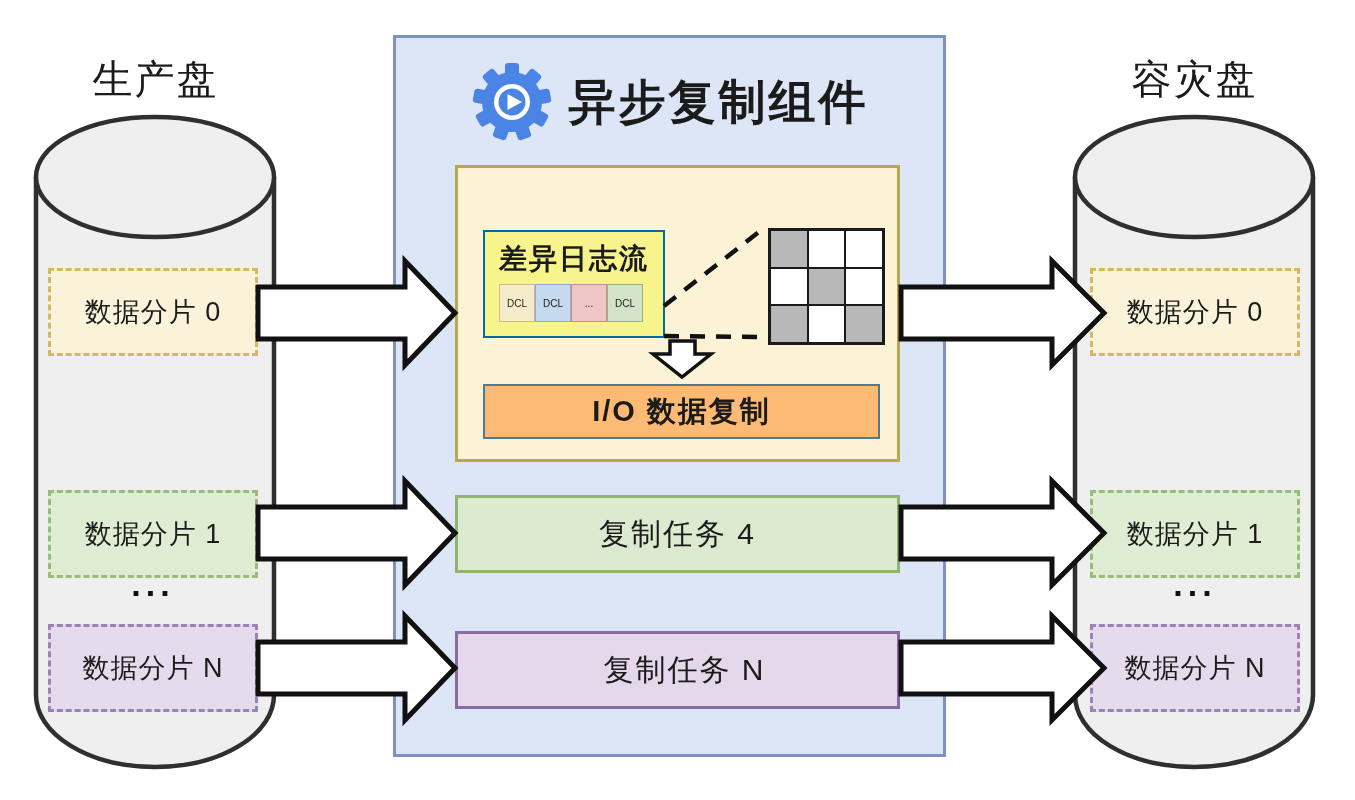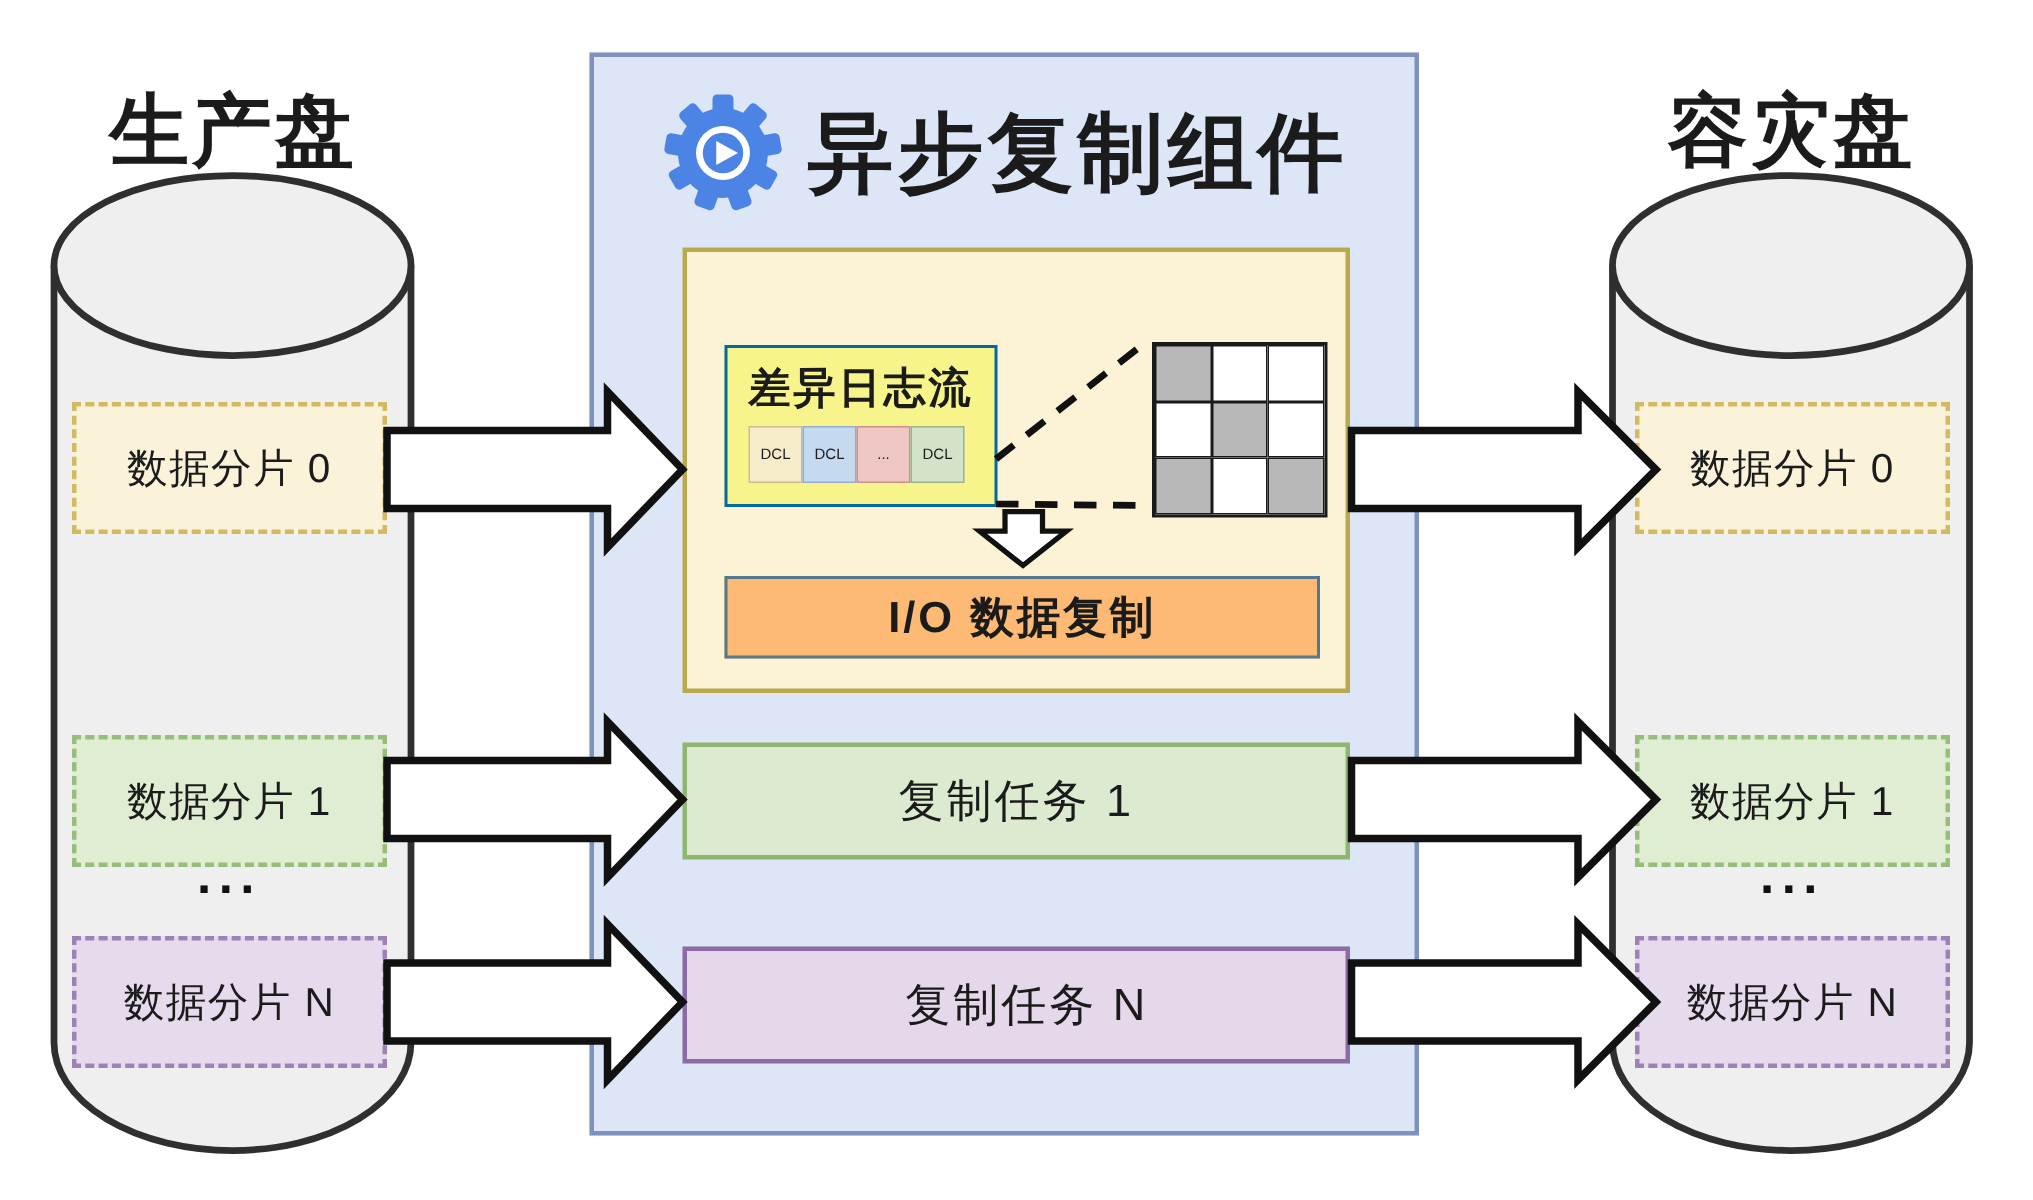--- a/index.html
+++ b/index.html
@@ -4,31 +4,31 @@
 <style>
   html,body{margin:0;padding:0;background:#ffffff;}
   .stage{
     position:relative;width:1355px;height:800px;overflow:hidden;
     font-family:"Liberation Sans","DejaVu Sans",sans-serif;color:#1b1b1b;
     background:#ffffff;
   }
   .abs{position:absolute;}
   .disk-title{
     position:absolute;width:245px;text-align:center;
-    font-size:53px;font-weight:700;letter-spacing:2px;
+    font-size:40px;font-weight:400;letter-spacing:2px;
   }
   .panel{
     position:absolute;left:393px;top:35px;width:553px;height:722px;
     background:#dce6f6;border:3px solid #7d92bf;box-sizing:border-box;
   }
   .panel-header{
     position:absolute;left:393px;top:58px;width:553px;height:88px;
     display:flex;align-items:center;justify-content:center;gap:16px;
   }
-  .panel-title{font-size:57px;font-weight:700;letter-spacing:3px;}
+  .panel-title{font-size:47px;font-weight:700;letter-spacing:3px;}
   .task0{
     position:absolute;left:455px;top:165px;width:445px;height:297px;
     background:#fcf3d6;border:3px solid #b9a84e;box-sizing:border-box;
   }
   .task0-label{
     position:absolute;left:0;top:10px;width:100%;text-align:center;
     font-size:29px;font-weight:500;letter-spacing:2px;
   }
   .logbox{
     position:absolute;left:25px;top:62px;width:182px;height:108px;
@@ -157,21 +157,21 @@
         <div class="cell"></div>
         <div class="cell filled"></div>
       </div>
 
     <div class="iobar">
       <span>I/O 数据复制</span>
     </div>
   </div>
 
   <div class="taskbar task1">
-    <span>复制任务 1</span>
+    <span>复制任务 4</span>
   </div>
   <div class="taskbar taskN">
     <span>复制任务 N</span>
   </div>
 
   <div class="disk-title" style="left:1072px;top:52px;">容灾盘</div>
 
   <svg class="abs" style="left:1072px;top:110px;" width="245" height="670">
     <path d="M 3 67 L 3 585 A 119 72 0 0 0 241 585 L 241 67" fill="#efefef" stroke="#2f2f2f" stroke-width="4.5"></path>
     <ellipse cx="122" cy="67" rx="119" ry="60" fill="#efefef" stroke="#2f2f2f" stroke-width="4.5"></ellipse>

